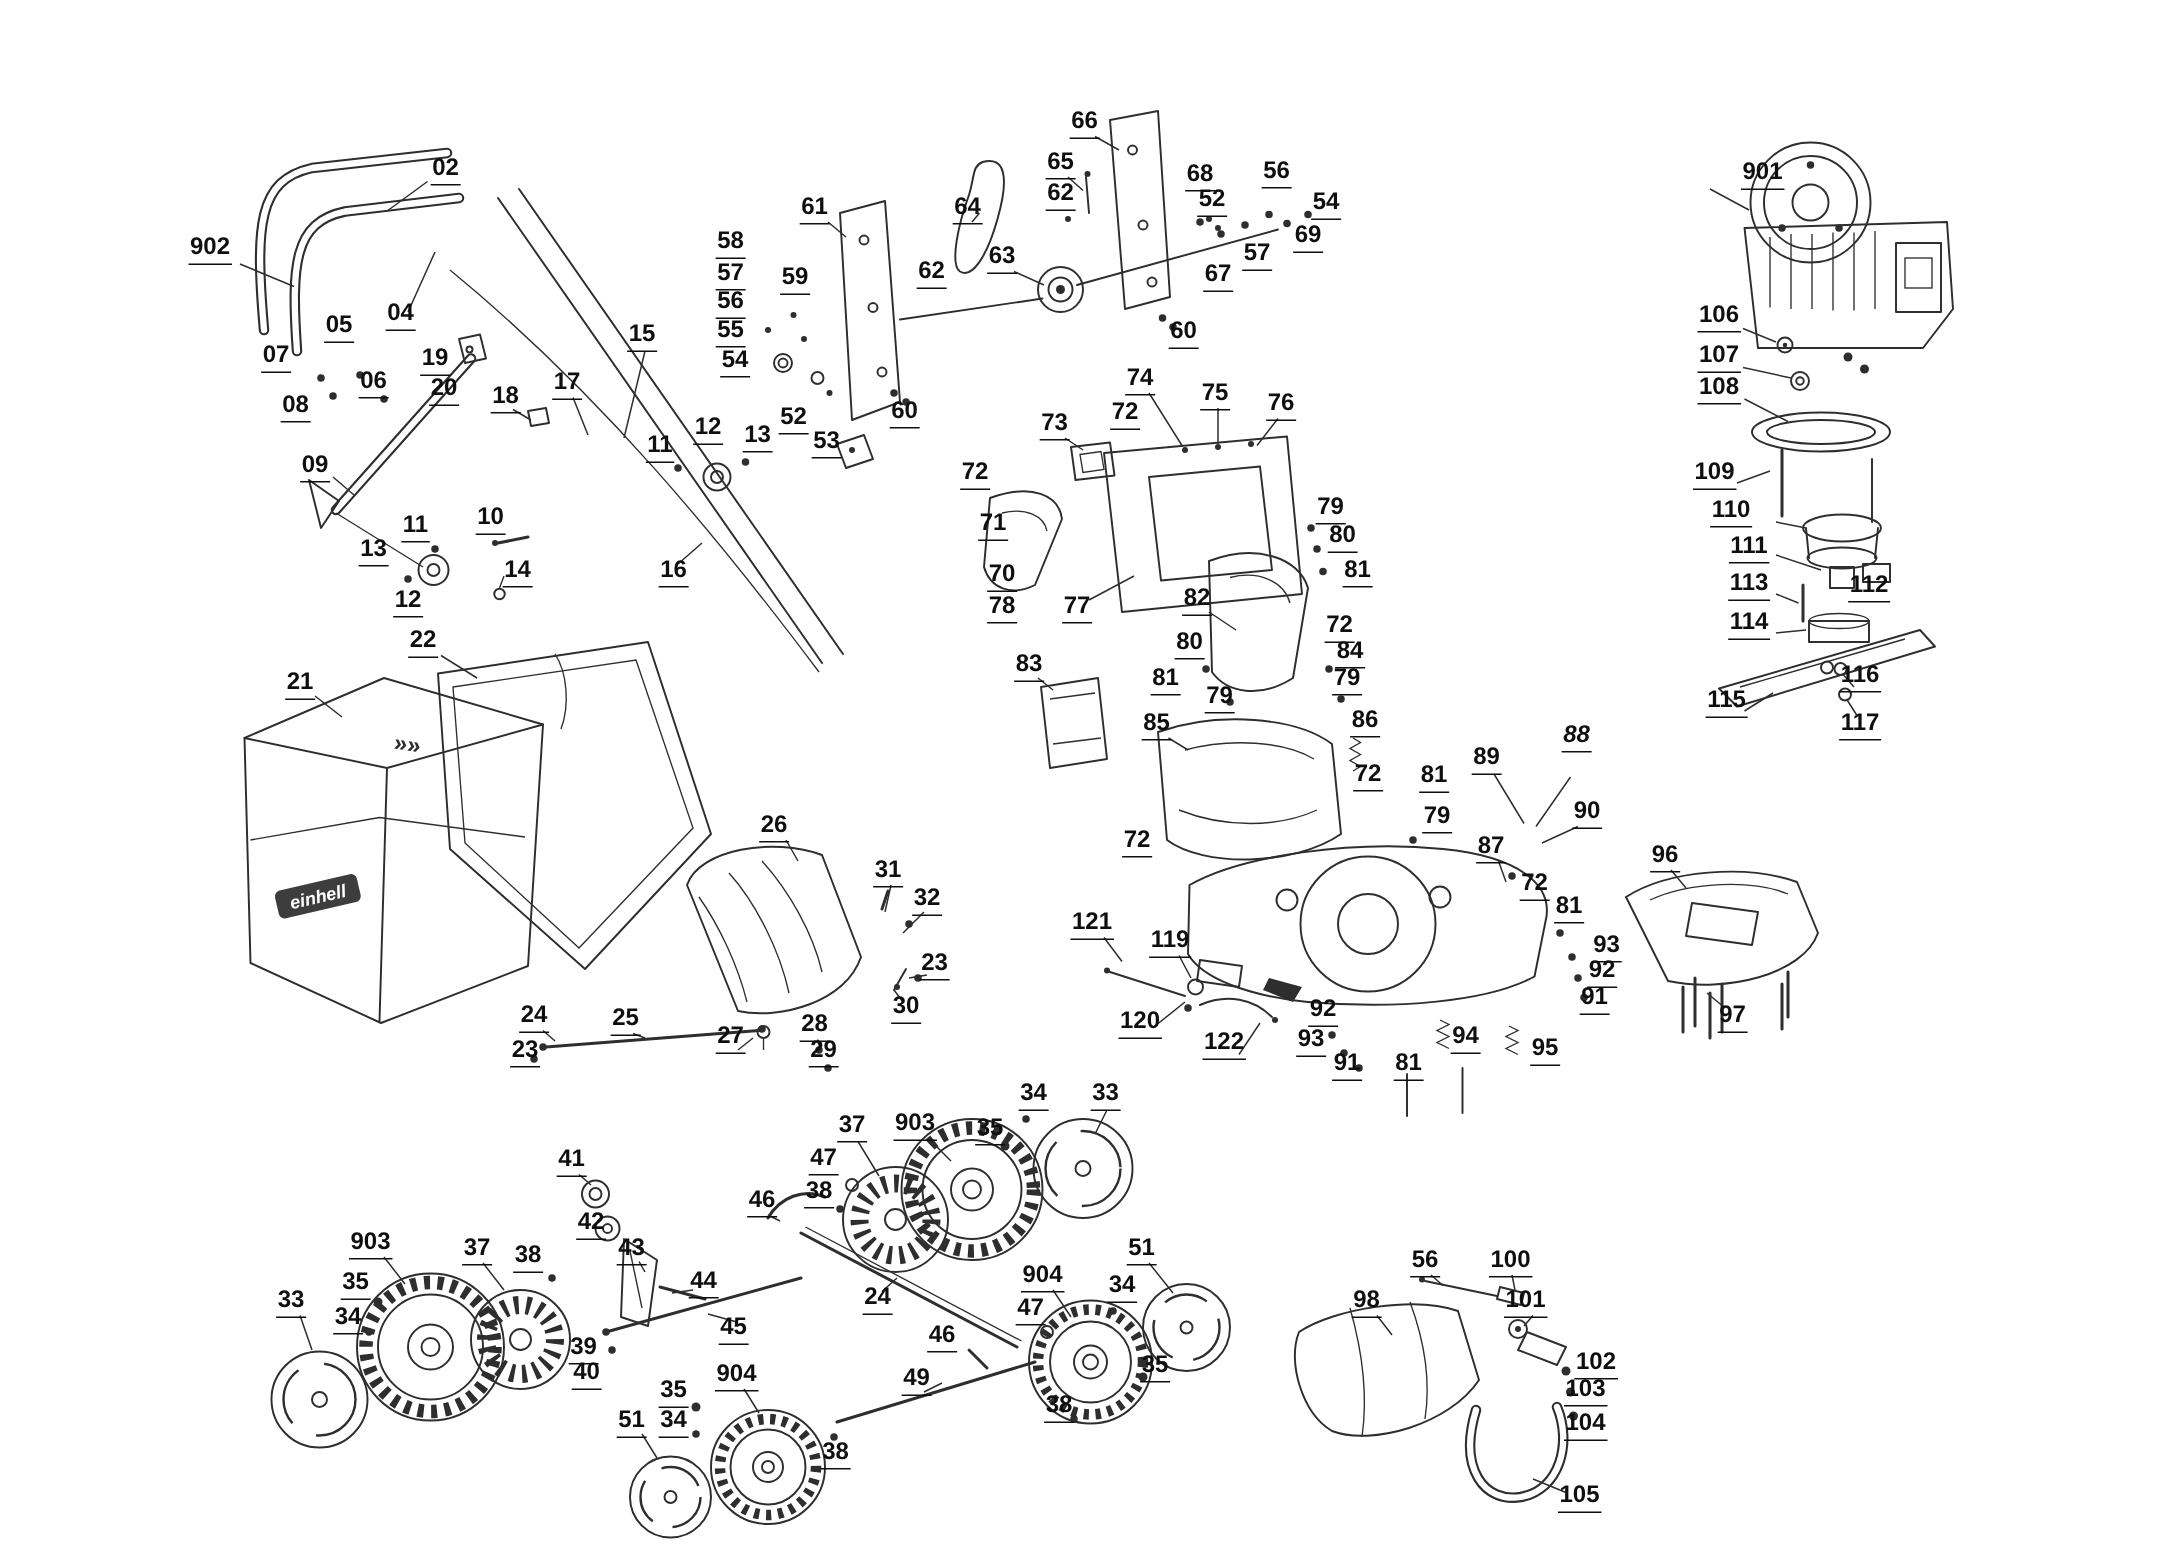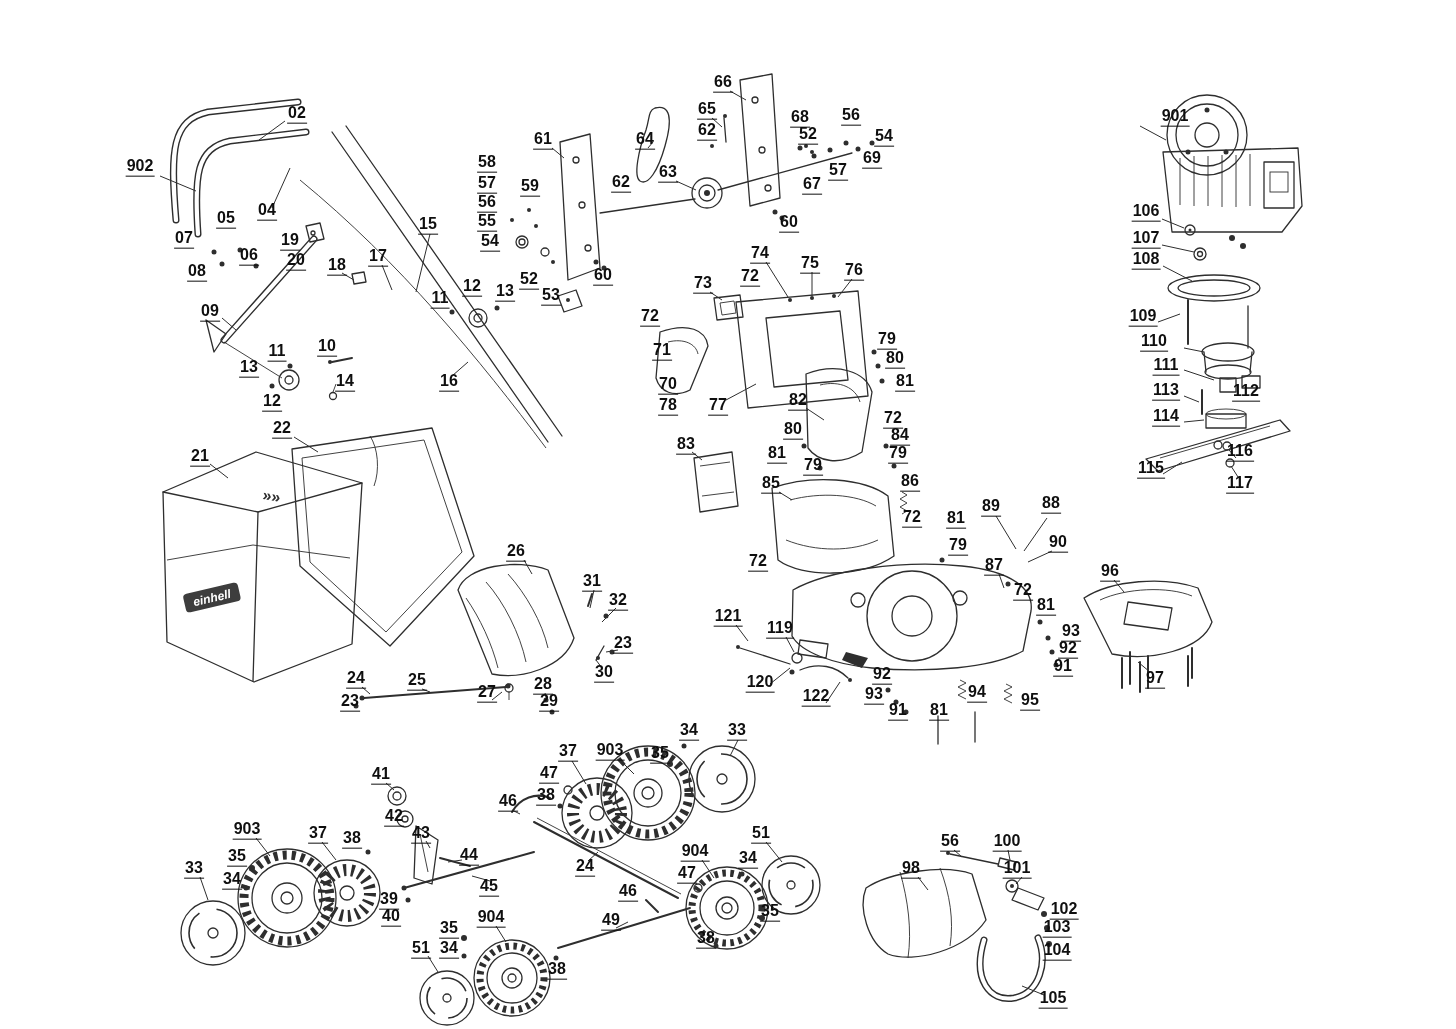--- a/index.html
+++ b/index.html
@@ -410,21 +410,21 @@
       <div class="part-label" style="left: 793px; top: 431px;">80</div>
       <div class="part-label" style="left: 777px; top: 455px;">81</div>
       <div class="part-label" style="left: 898px; top: 455px;">79</div>
       <div class="part-label" style="left: 813px; top: 467px;">79</div>
       <div class="part-label" style="left: 686px; top: 446px;">83</div>
       <div class="part-label" style="left: 771px; top: 485px;">85</div>
       <div class="part-label" style="left: 910px; top: 483px;">86</div>
       <div class="part-label" style="left: 912px; top: 519px;">72</div>
       <div class="part-label" style="left: 956px; top: 520px;">81</div>
       <div class="part-label" style="left: 991px; top: 508px;">89</div>
-      <div class="part-label" style="left: 1051px; top: 505px;">88</div>
+      <div class="part-label" style="left: 1051px; top: 493px; font-style: italic;">88</div>
       <div class="part-label" style="left: 1058px; top: 544px;">90</div>
       <div class="part-label" style="left: 958px; top: 547px;">79</div>
       <div class="part-label" style="left: 994px; top: 567px;">87</div>
       <div class="part-label" style="left: 1110px; top: 573px;">96</div>
       <div class="part-label" style="left: 1023px; top: 592px;">72</div>
       <div class="part-label" style="left: 1046px; top: 607px;">81</div>
       <div class="part-label" style="left: 1071px; top: 633px;">93</div>
       <div class="part-label" style="left: 1068px; top: 650px;">92</div>
       <div class="part-label" style="left: 1063px; top: 668px;">91</div>
       <div class="part-label" style="left: 758px; top: 563px;">72</div>

